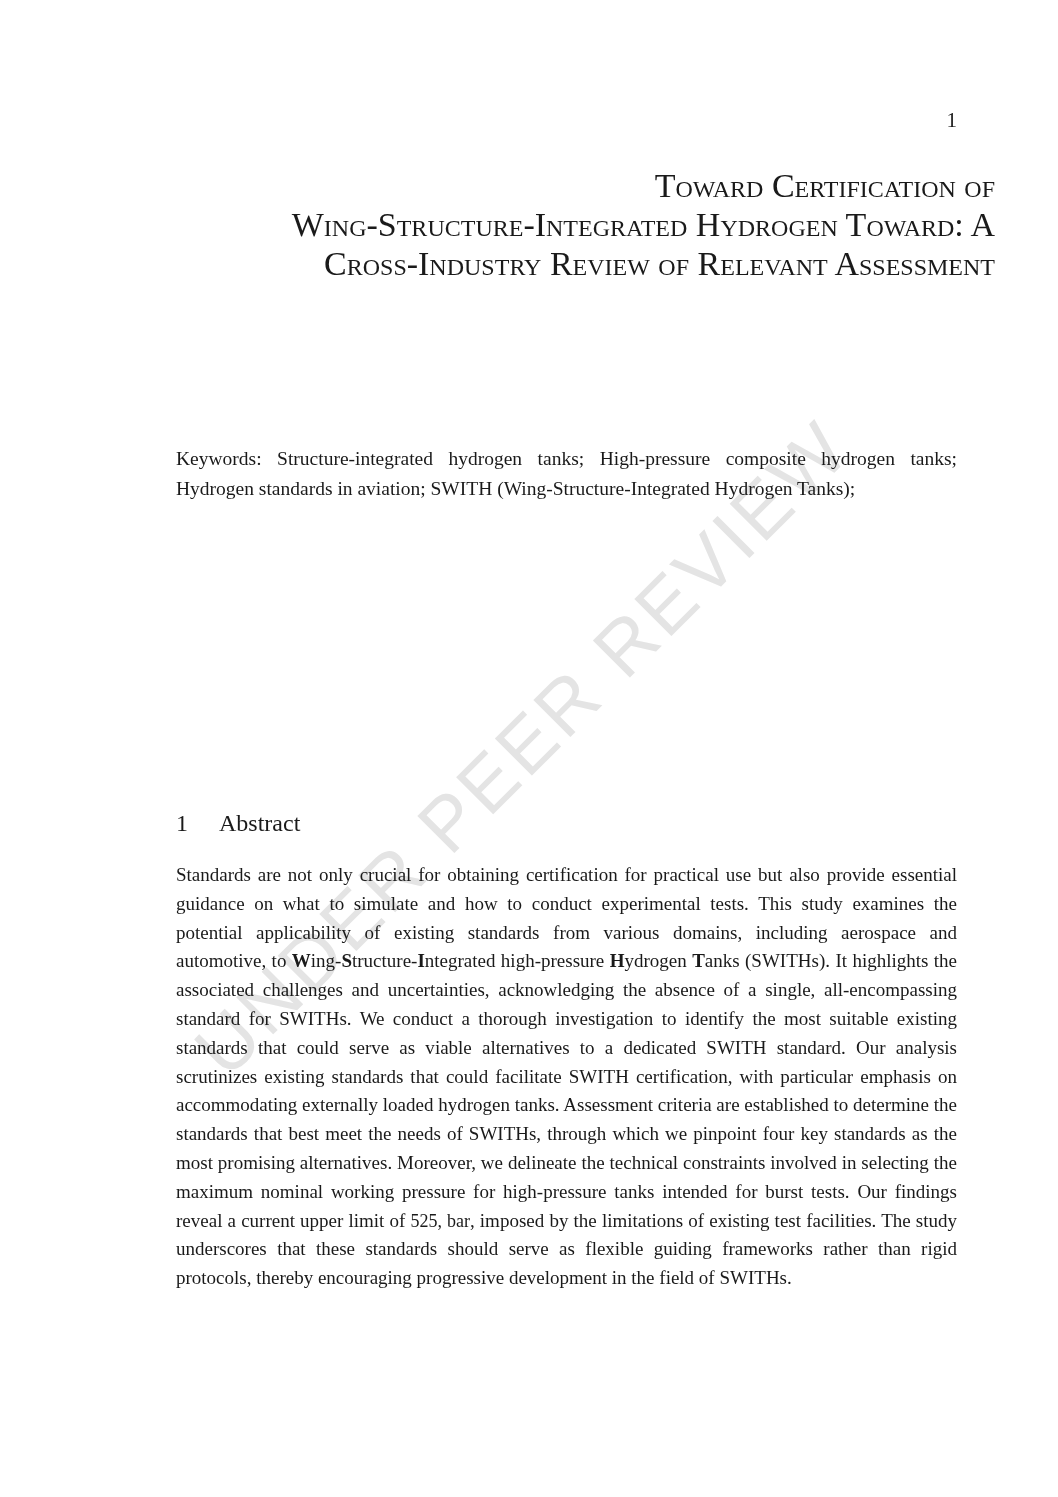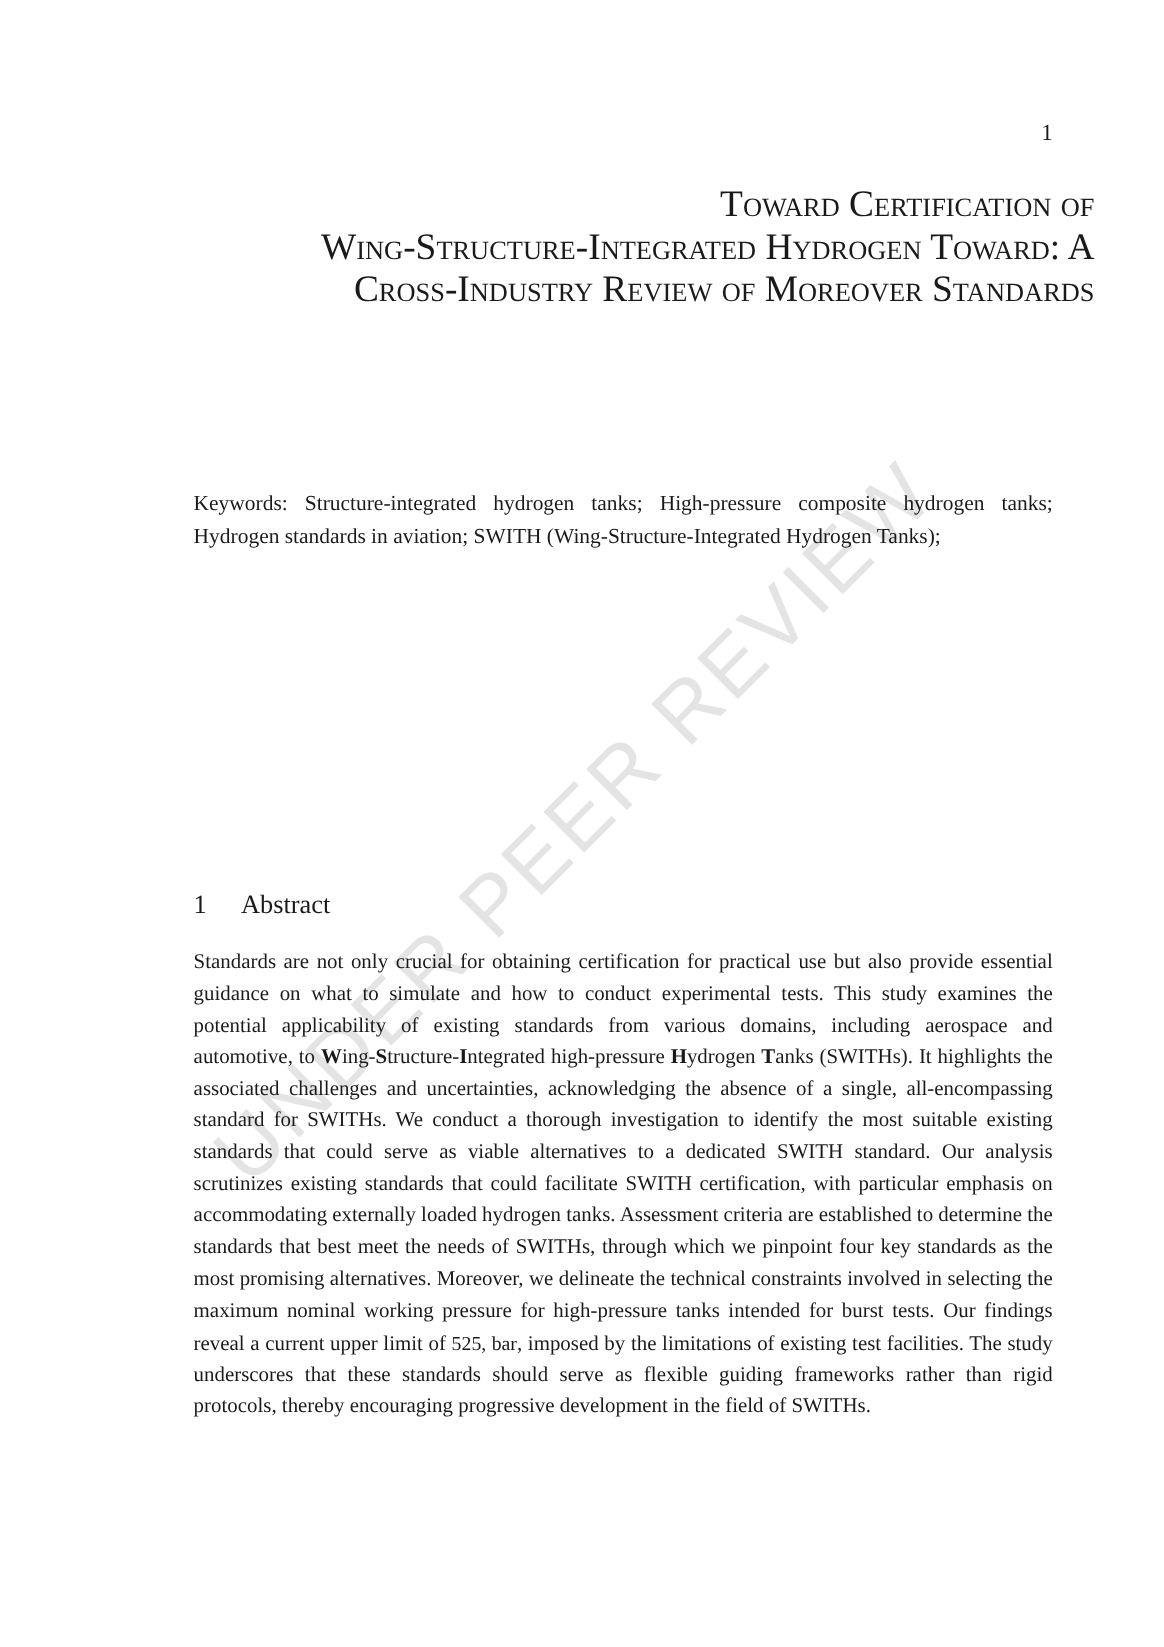--- a/index.html
+++ b/index.html
@@ -98,21 +98,21 @@
 
   <div class="watermark">UNDER PEER REVIEW</div>
 
   <div class="content-layer">
 
     <div class="page-number">1</div>
 
     <h1 class="title">
       <span>Toward Certification of</span><br>
       <span>Wing-Structure-Integrated Hydrogen Toward: A</span><br>
-      <span>Cross-Industry Review of Moreover Standards</span>
+      <span>Cross-Industry Review of Relevant Assessment</span>
     </h1>
 
     <p class="keywords">Keywords: Structure-integrated hydrogen tanks; High-pressure composite hydrogen tanks; Hydrogen standards in aviation; SWITH (Wing-Structure-Integrated Hydrogen Tanks);</p>
 
     <h2 class="section-heading">
       <span class="sec-num">1</span><span>Abstract</span>
     </h2>
 
     <p class="abstract-body">
       <span>Standards are not only crucial for obtaining certification for practical use but also provide essential guidance on what to simulate and how to conduct experimental tests. This study examines the potential applicability of existing standards from various domains, including aerospace and automotive, to </span><span class="b">W</span><span>ing-</span><span class="b">S</span><span>tructure-</span><span class="b">I</span><span>ntegrated high-pressure </span><span class="b">H</span><span>ydrogen </span><span class="b">T</span><span>anks (SWITHs). It highlights the associated challenges and uncertainties, acknowledging the absence of a single, all-encompassing standard for SWITHs. We conduct a thorough investigation to identify the most suitable existing standards that could serve as viable alternatives to a dedicated SWITH standard. Our analysis scrutinizes existing standards that could facilitate SWITH certification, with particular emphasis on accommodating externally loaded hydrogen tanks. Assessment criteria are established to determine the standards that best meet the needs of SWITHs, through which we pinpoint four key standards as the most promising alternatives. Moreover, we delineate the technical constraints involved in selecting the maximum nominal working pressure for high-pressure tanks intended for burst tests. Our findings reveal a current upper limit of </span><span class="sans">525, bar</span><span>, imposed by the limitations of existing test facilities. The study underscores that these standards should serve as flexible guiding frameworks rather than rigid protocols, thereby encouraging progressive development in the field of SWITHs.</span>

